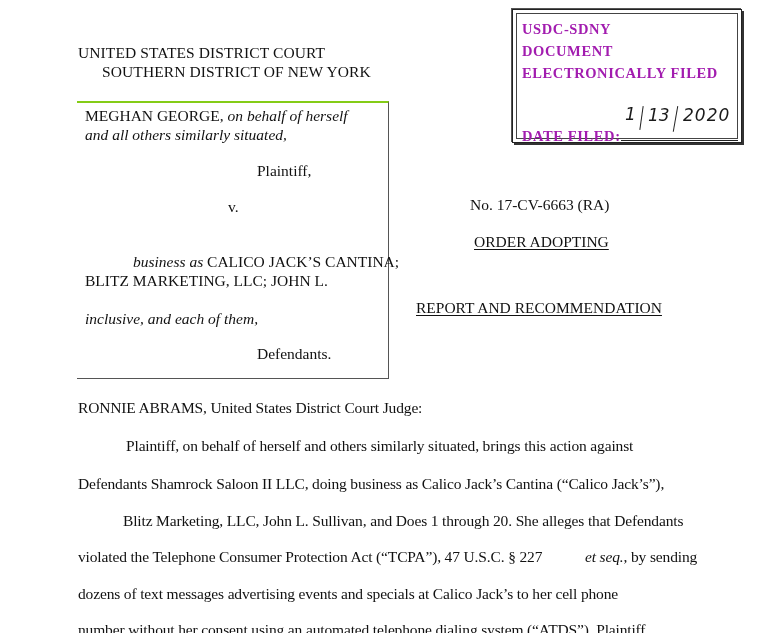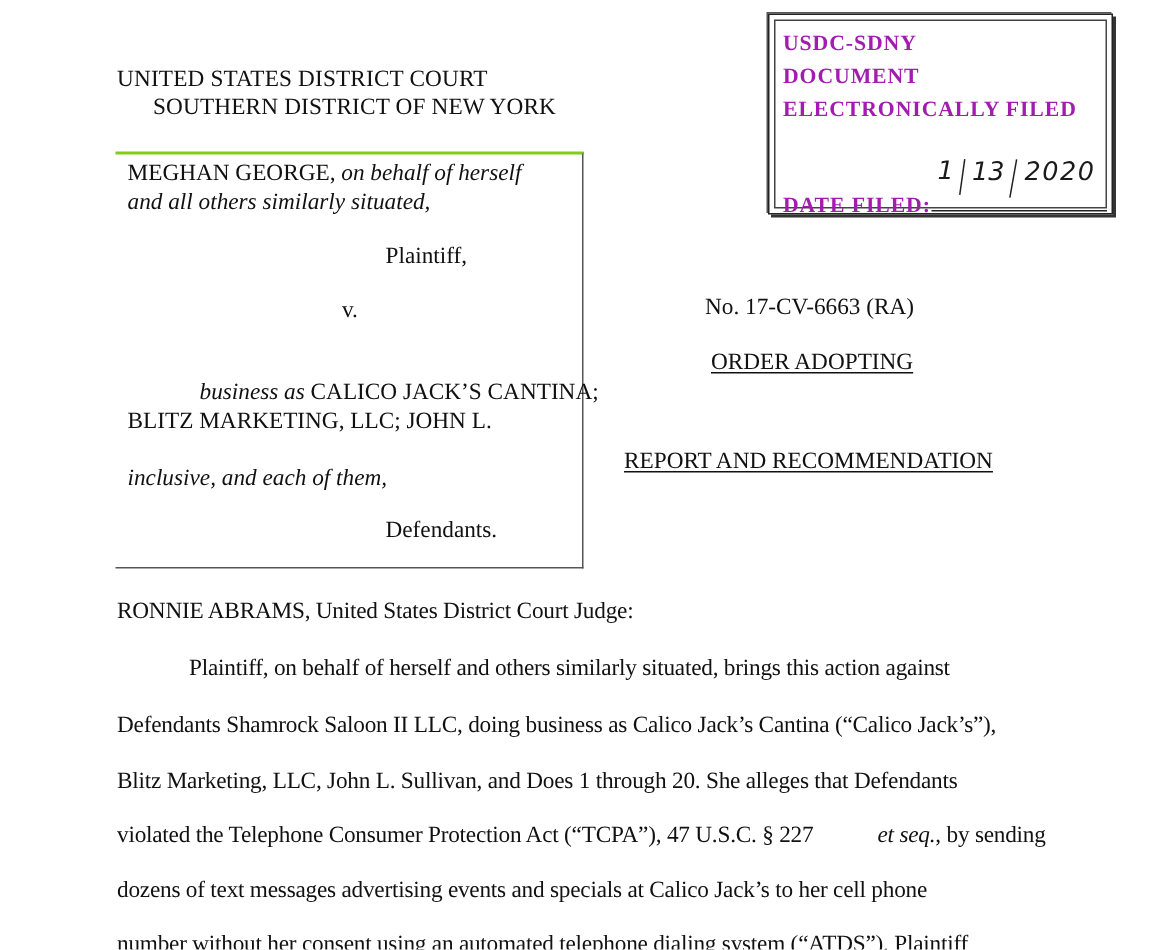--- a/index.html
+++ b/index.html
@@ -142,18 +142,18 @@
 </div>
 
 <div class="abs right-col" style="left:470px; top:195px;">No. 17-CV-6663 (RA)</div>
 <div class="abs right-col u" style="left:474px; top:232px;">ORDER ADOPTING</div>
 <div class="abs right-col u" style="left:416px; top:250px;margin-top:48px;">REPORT AND RECOMMENDATION</div>
 
 <div class="body-line" style="top:398px;">RONNIE ABRAMS, United States District Court Judge:</div>
 
 <div class="body-line" style="left:126px; top:436px;">Plaintiff, on behalf of herself and others similarly situated, brings this action against</div>
 <div class="body-line" style="top:474px;font-family:Liberation Serif, serif;">Defendants Shamrock Saloon II LLC, doing business as Calico Jack’s Cantina (“Calico Jack’s”),</div>
-<div class="body-line" style="top:511px;">Blitz Marketing, LLC, John L. Sullivan, and Does 1 through 20.  She alleges that Defendants</div>
+<div class="body-line" style="top:511px;margin-left:45px;">Blitz Marketing, LLC, John L. Sullivan, and Does 1 through 20.  She alleges that Defendants</div>
 <div class="body-line" style="top:547px;">
   <span>violated the Telephone Consumer Protection Act (“TCPA”), 47 U.S.C. § 227 </span><i>et seq.</i><span>, by sending</span>
 </div>
 <div class="body-line" style="top:584px;">dozens of text messages advertising events and specials at Calico Jack’s to her cell phone</div>
 <div class="body-line" style="top:620px;">number without her consent using an automated telephone dialing system (“ATDS”).  Plaintiff</div>
 
 </body></html>

